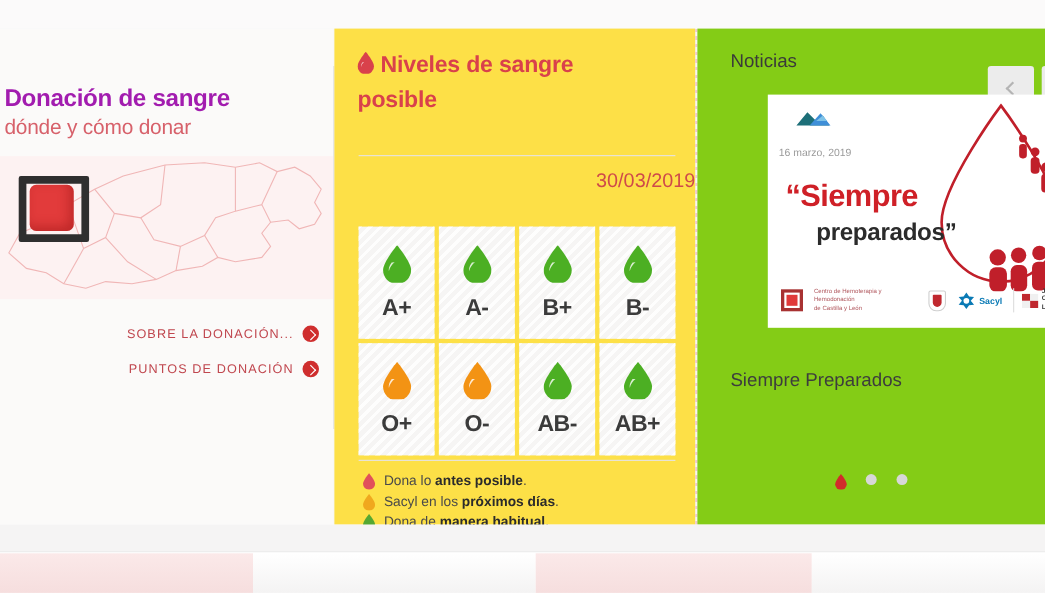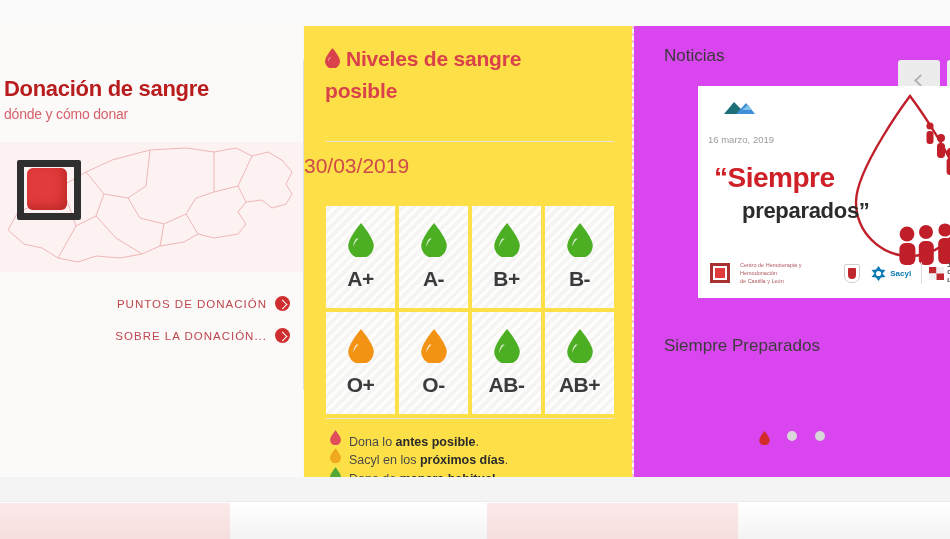--- a/index.html
+++ b/index.html
@@ -21,27 +21,27 @@
     background: #fbfafa;
   }
 
   
   .left-panel {
     position: absolute; left: 0; top: 26px; width: 303px; height: 451px;
     background: #fbfaf9;
   }
   .left-title {
     position: absolute; left: 4px; top: 50px;
-    font-size: 22px; font-weight: bold; color: #b91c1c;
+    font-size: 22px; font-weight: bold; color: #a21caf;
     letter-spacing: -0.3px;
     white-space: nowrap;
   }
   .left-subtitle {
     position: absolute; left: 4px; top: 80px;
-    font-size: 14px; color: #d7616b; font-weight: 400;
+    font-size: 19px; color: #d7616b; font-weight: 400;
     letter-spacing: -0.2px;
     white-space: nowrap;
   }
 
   
   .map-wrap {
     position: absolute; left: 0; top: 116px; width: 303px; height: 130px;
     background: #fdf2f2;
     overflow: hidden;
   }
@@ -103,22 +103,22 @@
   }
   .title-drop {
     display: inline-block; vertical-align: -2px; margin-right: 6px;
   }
   .head-rule {
     position: absolute; left: 22px; top: 115px; width: 288px;
     height: 1px; background: #e6e4e4;
   }
   .center-date {
     position: absolute; left: 0; top: 128px; width: 328px;
-    text-align: left;
-    font-size: 21px; color: #cf4a4a; font-weight: 400;
+    text-align: right;
+    font-size: 18px; color: #cf4a4a; font-weight: 400;
   }
 
   
   .grid {
     position: absolute; left: 22px; top: 180px;
     width: 288px;
     display: grid;
     grid-template-columns: repeat(4, 1fr);
     grid-auto-rows: 102px;
     gap: 4px;
@@ -139,38 +139,38 @@
   .grid-rule {
     position: absolute; left: 22px; top: 392px; width: 288px;
     height: 1px; background: #e6e4e4;
   }
 
   
   .legend {
     position: absolute; left: 26px; top: 404px; width: 300px;
   }
   .legend-row {
-    display: flex; align-items: flex-end; gap: 8px; height: 18.5px;
+    display: flex; align-items: flex-start; gap: 8px; height: 18.5px;
   }
   .legend-row .ltext {
     font-size: 12.5px; color: #4a4a4a;
   }
   .legend-row .ltext b { color: #2b2b2b; }
 
   .v-divider-dotted {
     position: absolute; left: 632px; top: 26px;
     width: 2px; height: 451px;
     background-image: repeating-linear-gradient(
         to bottom, #f0c9cc 0 3px, rgba(0,0,0,0) 3px 7px);
   }
 
   
   .right-panel {
     position: absolute; left: 634px; top: 26px; width: 316px; height: 451px;
-    background: #d946ef;
+    background: #84cc16;
   }
   .news-title {
     position: absolute; left: 30px; top: 20px;
     font-size: 17px; color: #3a3a3a;
   }
   .nav-btn {
     position: absolute; top: 34px; width: 42px; height: 40px;
     background: #ececec; border-radius: 3px;
     display: flex; align-items: center; justify-content: center;
     cursor: pointer;
@@ -297,25 +297,25 @@
         </g>
       </svg>
       <div class="logo-square">
         <div class="frame"></div>
         <div class="blob"></div>
       </div>
     </div>
 
     <div class="left-links">
       <div class="left-link">
+        <span class="ltxt">SOBRE LA DONACIÓN...</span>
+        <span class="arrow-icon"></span>
+      </div>
+      <div class="left-link">
         <span class="ltxt">PUNTOS DE DONACIÓN</span>
-        <span class="arrow-icon"></span>
-      </div>
-      <div class="left-link">
-        <span class="ltxt">SOBRE LA DONACIÓN...</span>
         <span class="arrow-icon"></span>
       </div>
     </div>
   </div>
 
   <div class="v-divider-left"></div>
 
   <div class="center-panel">
 
     <div class="center-head">

